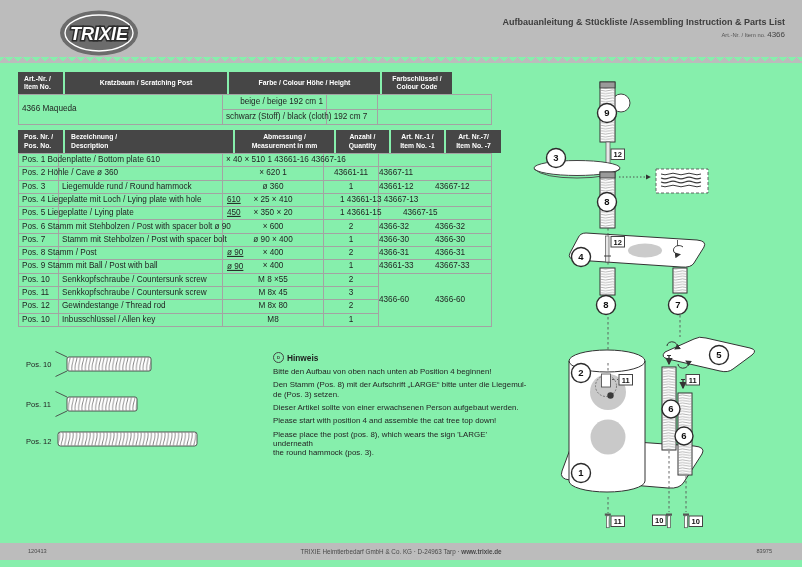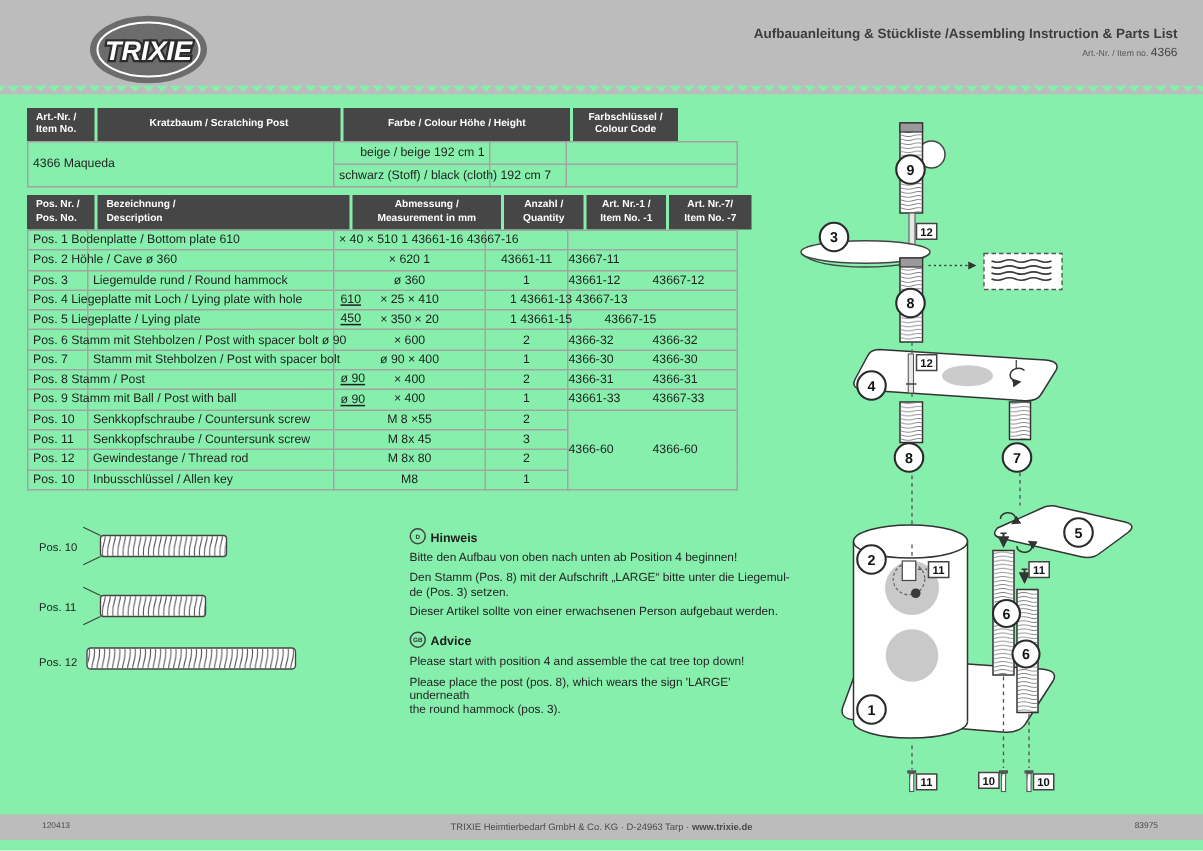--- a/index.html
+++ b/index.html
@@ -264,24 +264,20 @@
 
   <div class="notes">
     <div class="note-title">
       <span class="flag">D</span>
       <span>Hinweis</span>
     </div>
     <div class="note-line">Bitte den Aufbau von oben nach unten ab Position 4 beginnen!</div>
     <div class="note-line">Den Stamm (Pos. 8) mit der Aufschrift „LARGE“ bitte unter die Liegemul-
 de (Pos. 3) setzen.</div>
     <div class="note-line">Dieser Artikel sollte von einer erwachsenen Person aufgebaut werden.</div>
-    <div class="note-title" style="margin-top:9px">
-      <span class="flag">GB</span>
-      <span>Advice</span>
-    </div>
     <div class="note-line">Please start with position 4 and assemble the cat tree top down!</div>
     <div class="note-line">Please place the post (pos. 8), which wears the sign 'LARGE'  underneath
 the round hammock (pos. 3).</div>
   </div>
 
   <svg class="diagram" viewBox="520 62 282 478">
 
     <circle cx="621" cy="103" r="9" fill="#fff" stroke="#444" stroke-width="1"></circle>
 
     <g>

